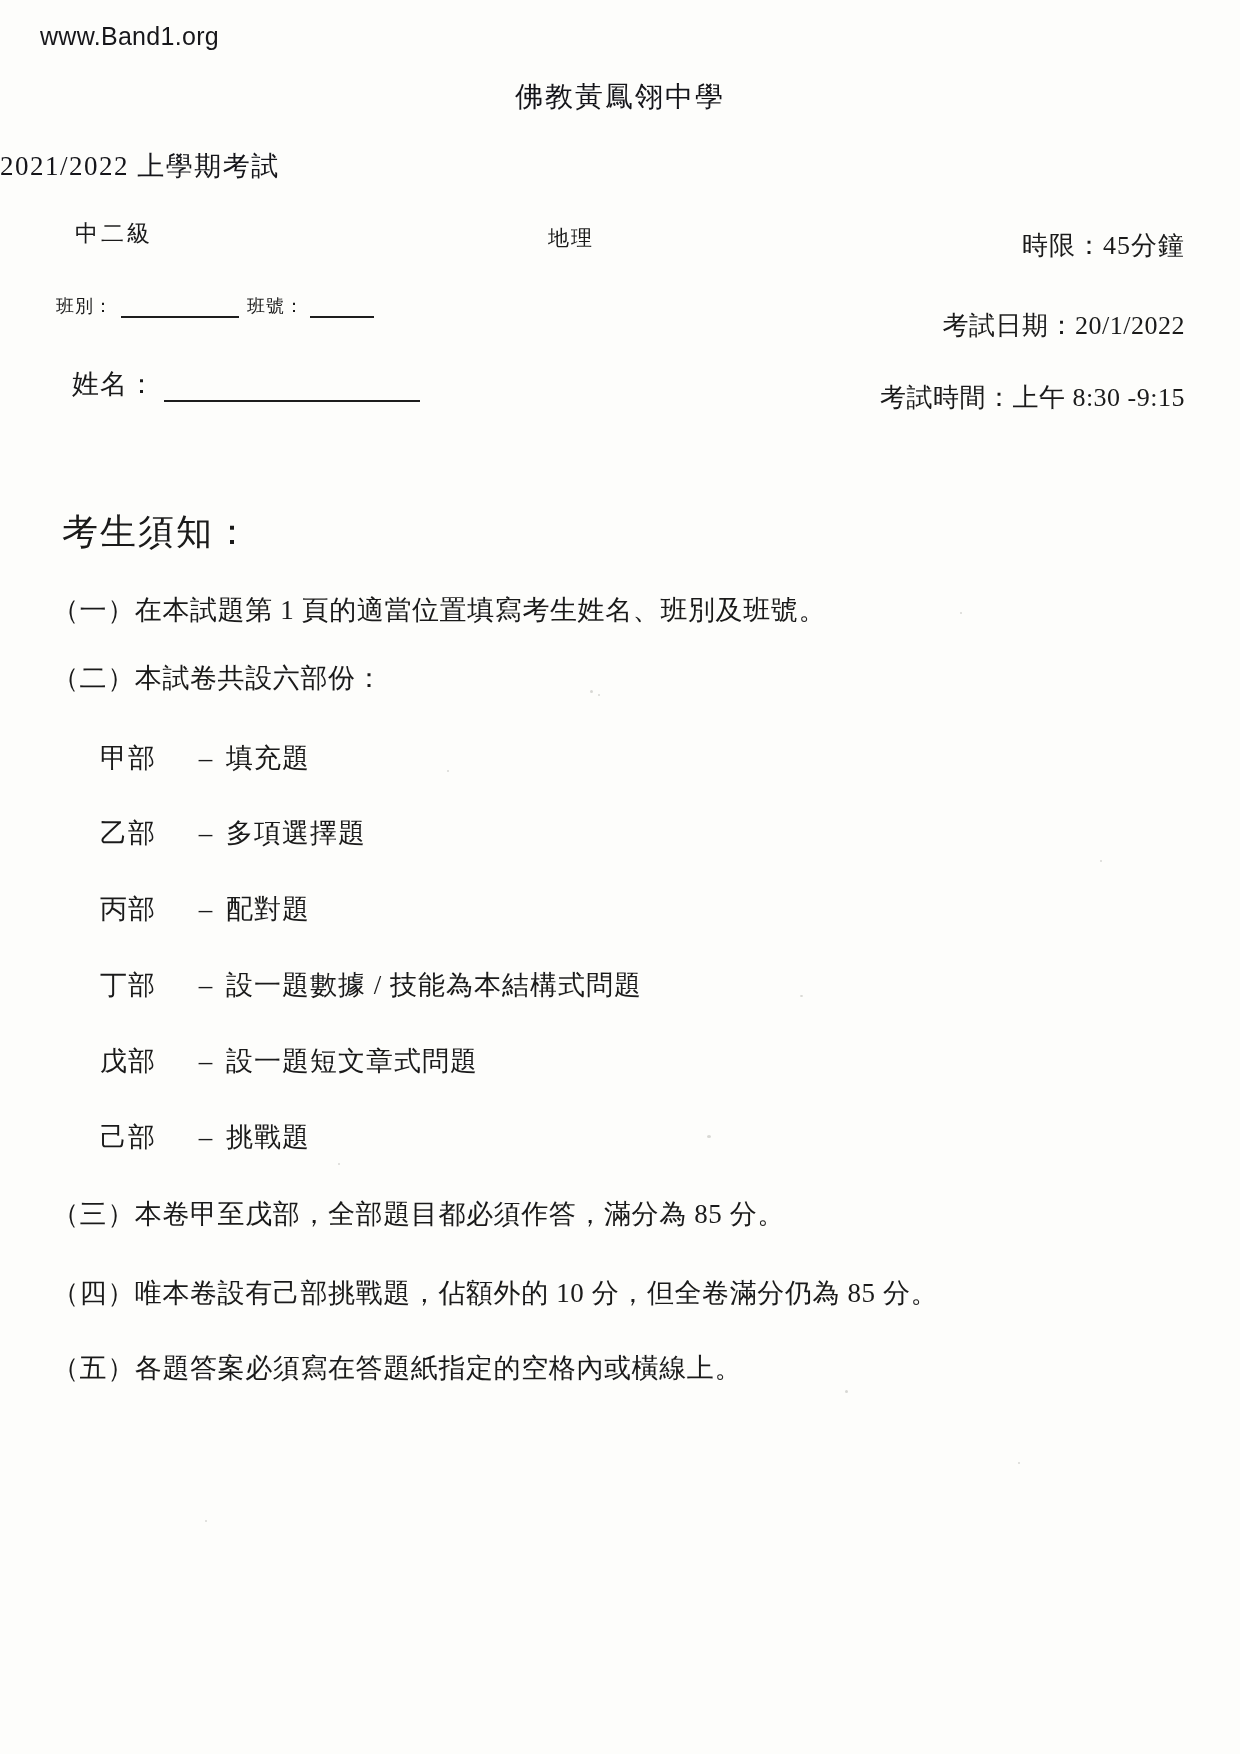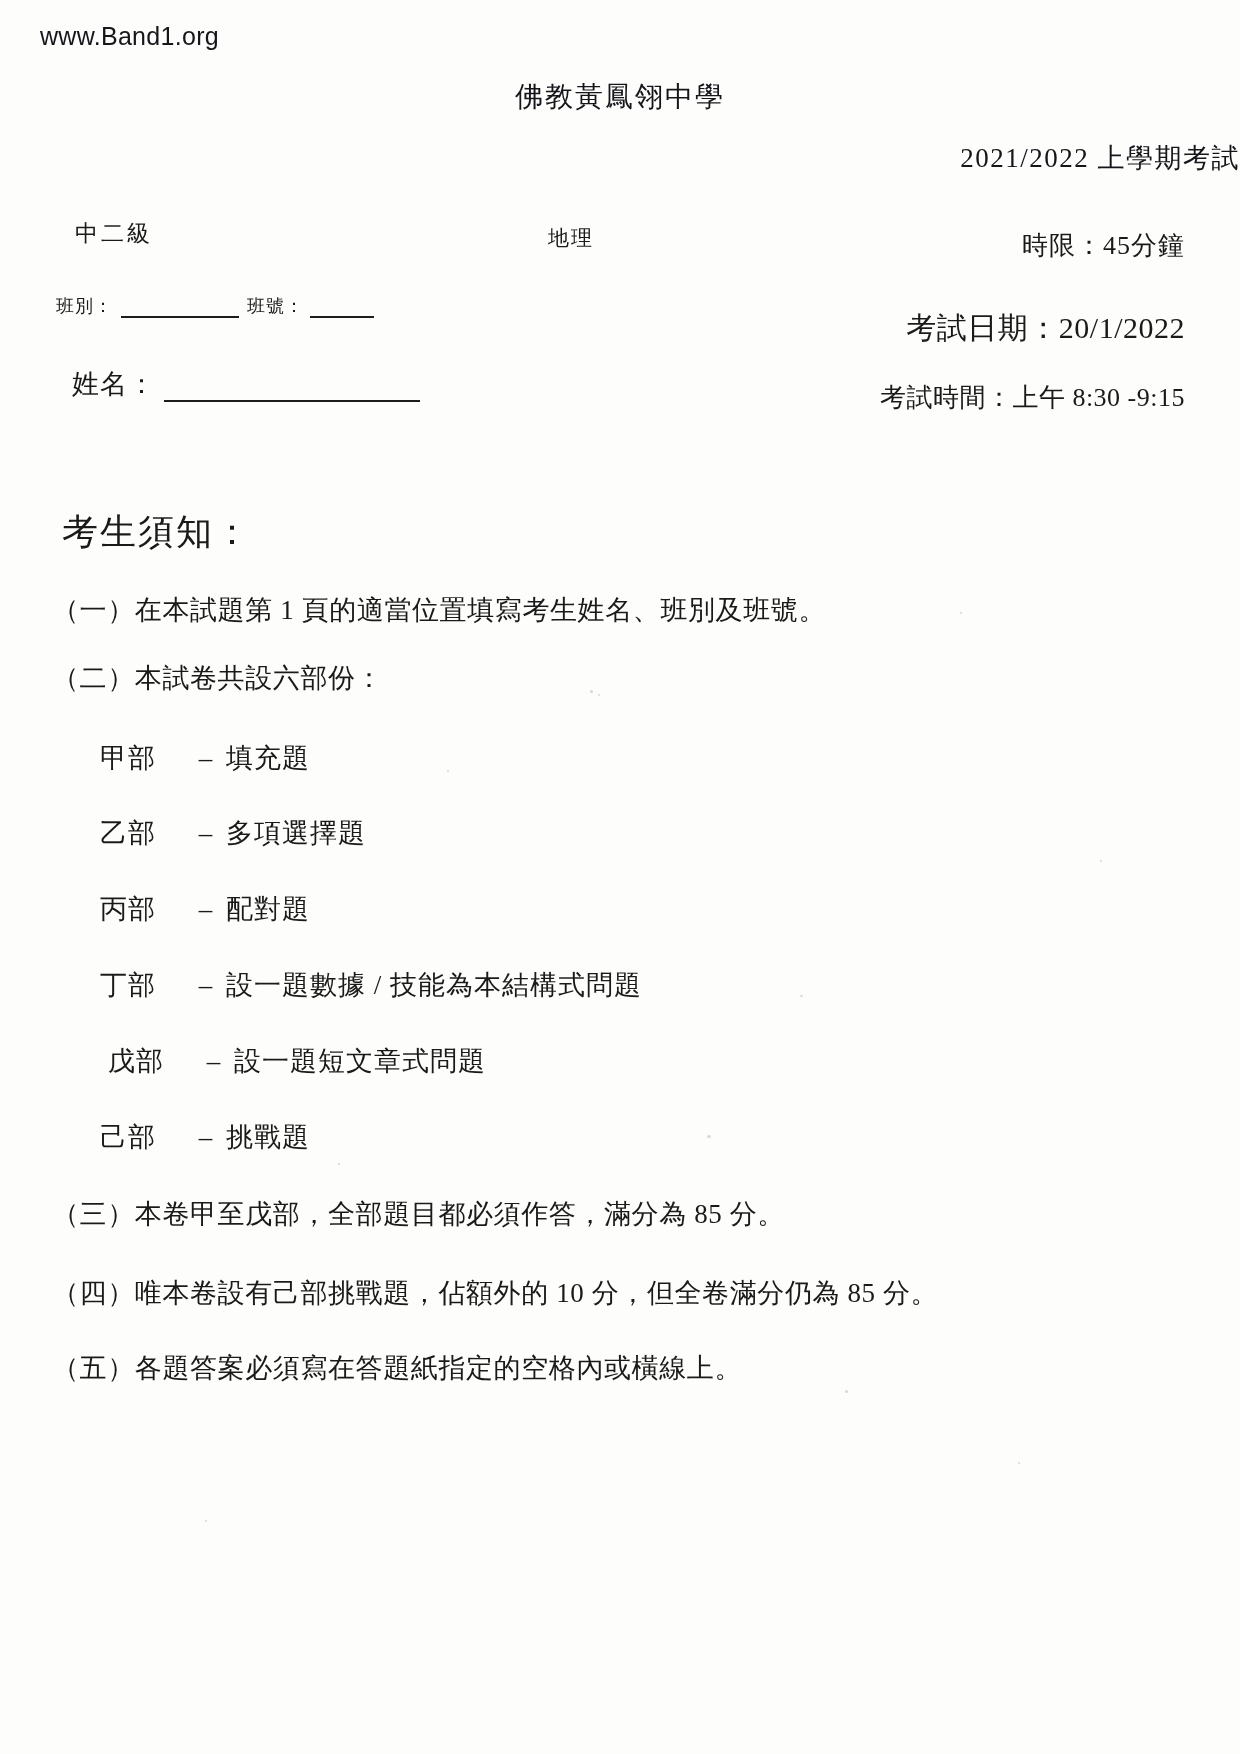--- a/index.html
+++ b/index.html
@@ -49,24 +49,24 @@
     top: 78px;
     left: 0;
     width: 100%;
     text-align: center;
     font-size: 28px;
     letter-spacing: 2px;
     color: #15151a;
   }
   .exam-title {
     position: absolute;
-    top: 140px;
+    top: 148px;
     left: 0;
     width: 100%;
-    text-align: right;
+    text-align: left;
     font-size: 27px;
     letter-spacing: 1.5px;
     color: #15151a;
   }
   .grade {
     position: absolute;
     left: 75px;
     top: 218px;
     font-size: 23px;
     letter-spacing: 3px;
@@ -109,21 +109,21 @@
     height: 24px;
   }
   .blank.w-class { width: 118px; margin: 0 8px; }
   .blank.w-no { width: 64px; margin-left: 6px; }
   .blank.w-name { width: 256px; margin-left: 8px; }
 
   .exam-date {
     position: absolute;
     right: 55px;
     top: 308px;
-    font-size: 30px;
+    font-size: 26px;
     letter-spacing: 0.5px;
     margin-left: 36px;
   }
   .exam-time {
     position: absolute;
     right: 55px;
     top: 380px;
     font-size: 26px;
     letter-spacing: 0.5px;
   }
@@ -155,21 +155,21 @@
     font-size: 27px;
     letter-spacing: 1px;
     white-space: nowrap;
   }
   .part .label { display: inline-block; min-width: 86px; }
   .part .dash { display: inline-block; width: 40px; text-align: center; }
   .p0 { top: 740px; }
   .p1 { top: 815px; }
   .p2 { top: 891px; }
   .p3 { top: 967px; }
-  .p4 { top: 1043px; margin-left: 8px; }
+  .p4 { top: 1043px; }
   .p5 { top: 1119px; }
 </style>
 </head>
 <body>
 
 <div class="page">
 
   <div class="speckle">
     <i style="left:590px;top:690px;width:3px;height:3px;"></i>
     <i style="left:598px;top:694px;width:2px;height:2px;"></i>

